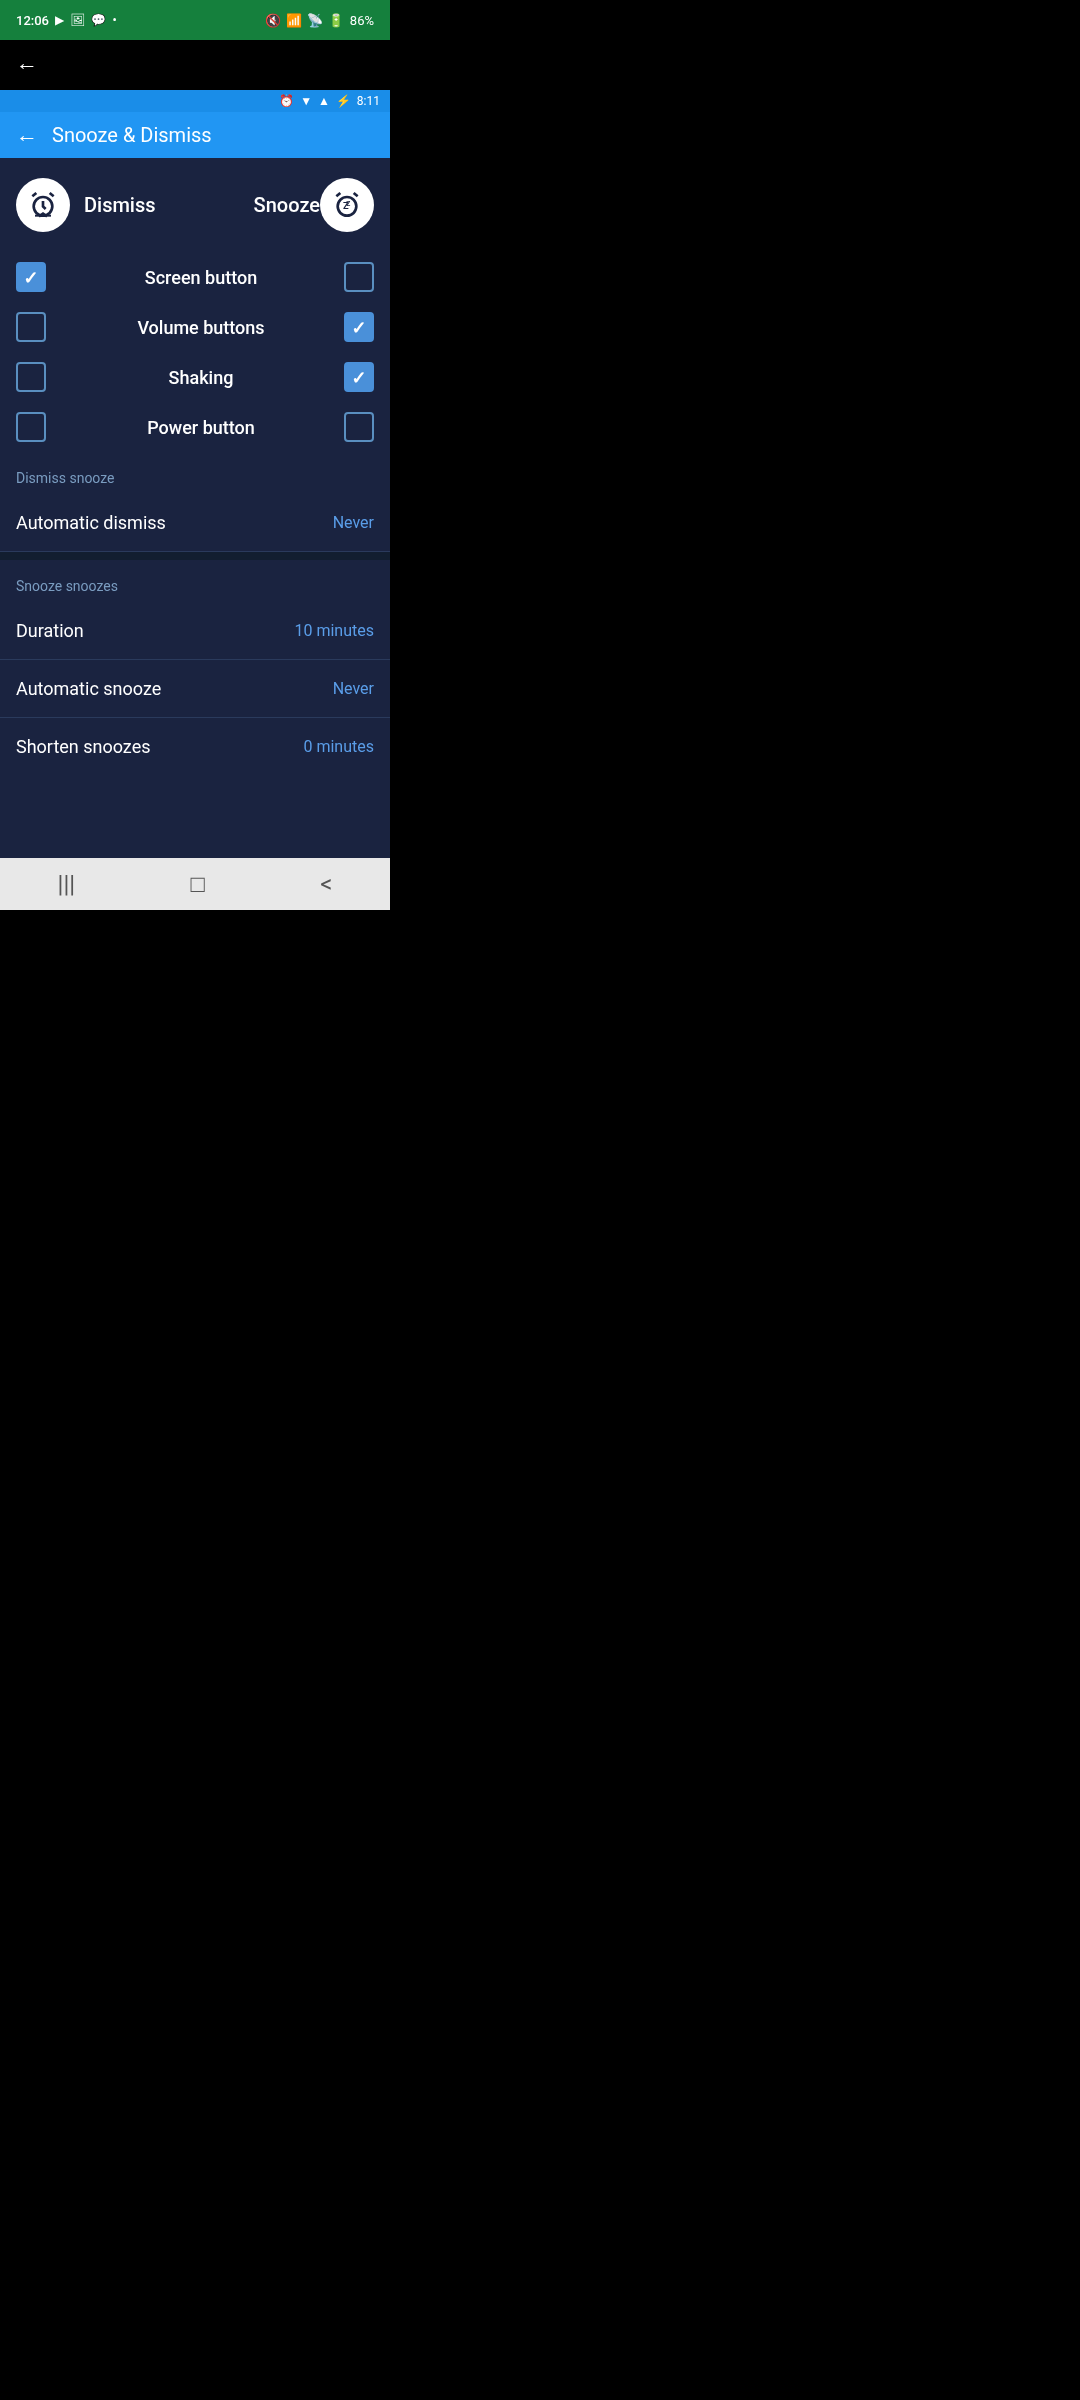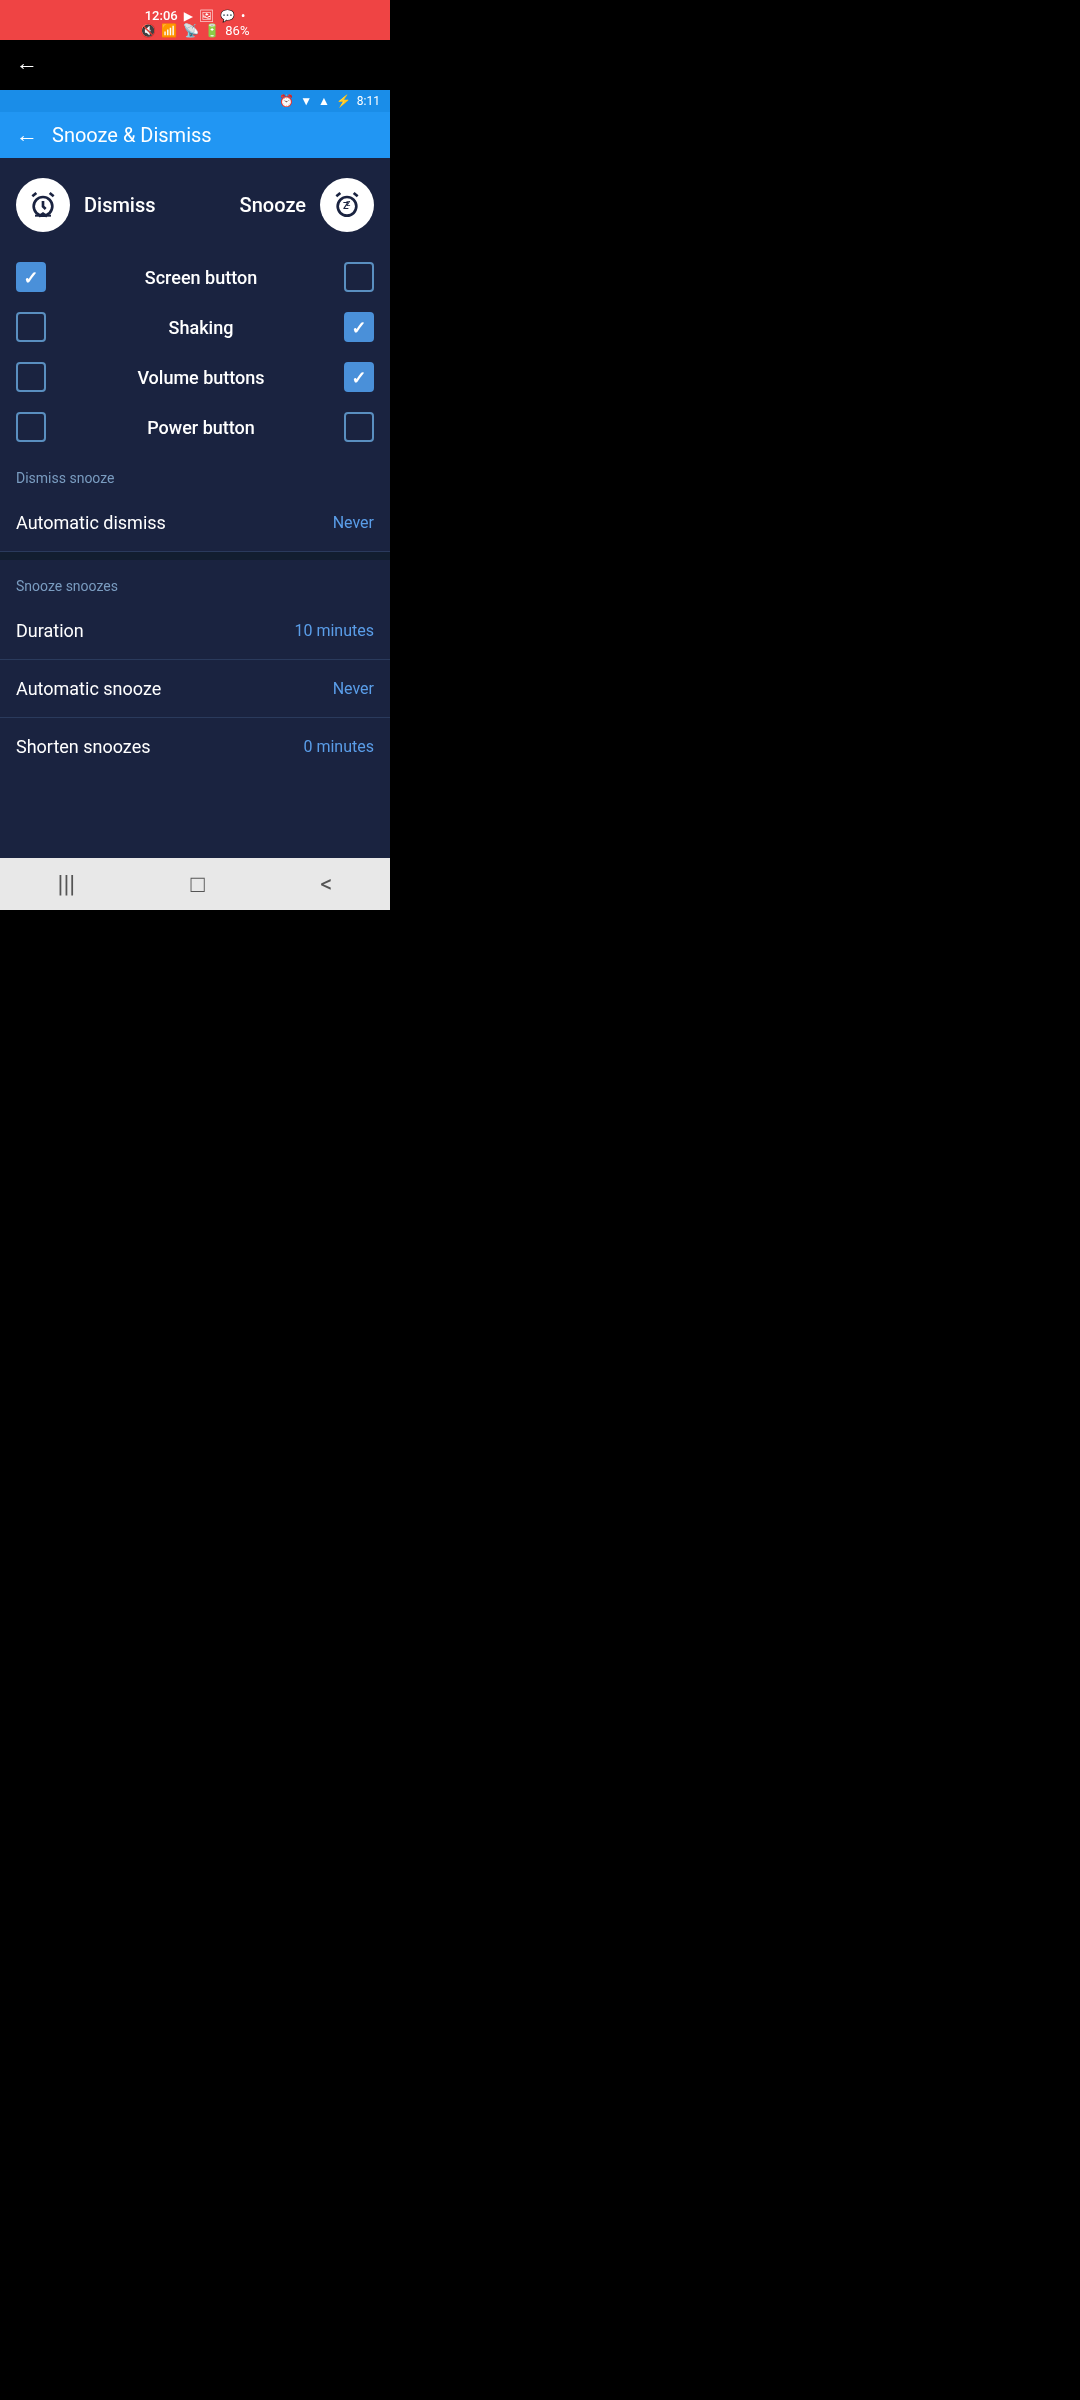--- a/index.html
+++ b/index.html
@@ -8,27 +8,26 @@
     body {
       width: 390px;
       min-height: 844px;
       background: #000;
       font-family: 'Roboto', Arial, sans-serif;
       overflow-x: hidden;
     }
 
     
     .status-bar {
-      background: #ef4444;
+      background: #15803d;
       display: flex;
       justify-content: space-between;
       align-items: center;
       padding: 8px 16px;
       height: 40px;
-      flex-direction: column;
     }
     .status-bar-left {
       display: flex;
       align-items: center;
       gap: 6px;
       color: #fff;
       font-size: 13px;
       font-weight: 500;
     }
     .status-bar-right {
@@ -103,21 +102,21 @@
       padding: 20px 16px 20px;
     }
     .header-dismiss-group {
       display: flex;
       align-items: center;
       gap: 14px;
     }
     .header-snooze-group {
       display: flex;
       align-items: center;
-      gap: 14px;
+      gap: 0;
     }
     .alarm-icon-circle {
       width: 54px;
       height: 54px;
       background: #fff;
       border-radius: 50%;
       display: flex;
       align-items: center;
       justify-content: center;
       font-size: 26px;
@@ -292,27 +291,27 @@
   </div>
 
   <div class="setting-row">
     <div class="checkbox checked"></div>
     <span class="setting-label">Screen button</span>
     <div class="checkbox"></div>
   </div>
 
   <div class="setting-row">
     <div class="checkbox"></div>
+    <span class="setting-label">Volume buttons</span>
+    <div class="checkbox checked"></div>
+  </div>
+
+  <div class="setting-row">
+    <div class="checkbox"></div>
     <span class="setting-label">Shaking</span>
-    <div class="checkbox checked"></div>
-  </div>
-
-  <div class="setting-row">
-    <div class="checkbox"></div>
-    <span class="setting-label">Volume buttons</span>
     <div class="checkbox checked"></div>
   </div>
 
   <div class="setting-row">
     <div class="checkbox"></div>
     <span class="setting-label">Power button</span>
     <div class="checkbox"></div>
   </div>
 
   <div class="section-header">Dismiss snooze</div>

